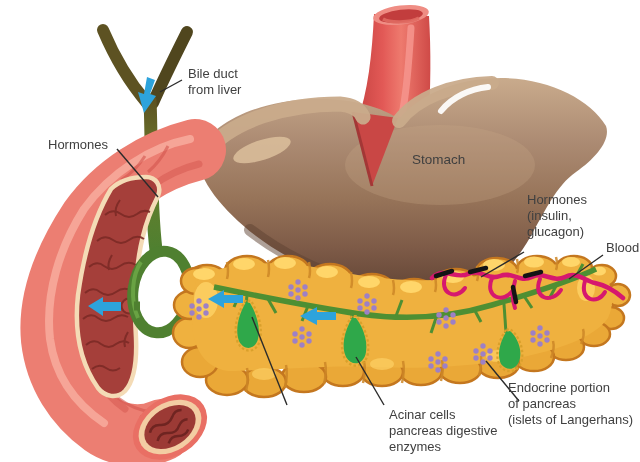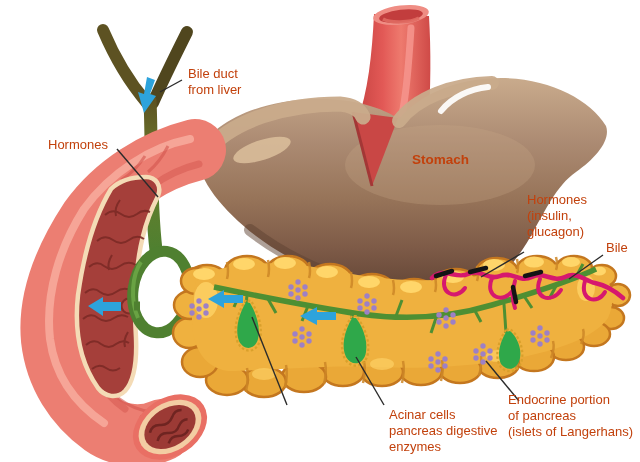--- a/index.html
+++ b/index.html
@@ -2,24 +2,24 @@
 <html><head>
 <meta charset="utf-8">
 <style>
   html,body{margin:0;padding:0;background:#fff;}
   .stage{
     position:relative;width:640px;height:462px;background:#ffffff;
     overflow:hidden;font-family:"Liberation Sans",sans-serif;
   }
   .stage svg{position:absolute;left:0;top:0;}
   .lbl{
-    position:absolute;font-size:13px;line-height:16px;color:#c2410c;
+    position:absolute;font-size:13px;line-height:16px;color:#404040;
     white-space:pre-line;
   }
-  .lbl.bold{font-weight:bold;font-size:13.5px;}
+  .lbl.bold{font-weight:normal;font-size:13.5px;}
 </style>
 </head>
 <body>
 
 <div class="stage" aria-label="Pancreas with stomach, duodenum and bile duct">
 
 <svg width="640" height="462" viewBox="0 0 640 462">
   <defs>
     <linearGradient id="esoGrad" x1="0" y1="0" x2="1" y2="0">
       <stop offset="0" stop-color="#c84442"></stop>
@@ -258,21 +258,21 @@
   </g>
 </svg>
 
 <div class="lbl" style="left:188px;top:66px">Bile duct
 from liver</div>
 <div class="lbl" style="left:48px;top:137px">Hormones</div>
 <div class="lbl bold" style="left:412px;top:152px">Stomach</div>
 <div class="lbl" style="left:527px;top:192px">Hormones
 (insulin,
 glucagon)</div>
-<div class="lbl" style="left:606px;top:240px">Bile</div>
+<div class="lbl" style="left:606px;top:240px">Blood</div>
 <div class="lbl" style="left:389px;top:407px">Acinar cells
 pancreas digestive
 enzymes</div>
-<div class="lbl" style="left:508px;top:392px">Endocrine portion
+<div class="lbl" style="left:508px;top:380px">Endocrine portion
 of pancreas
 (islets of Langerhans)</div>
 
 </div>
 
 </body></html>

